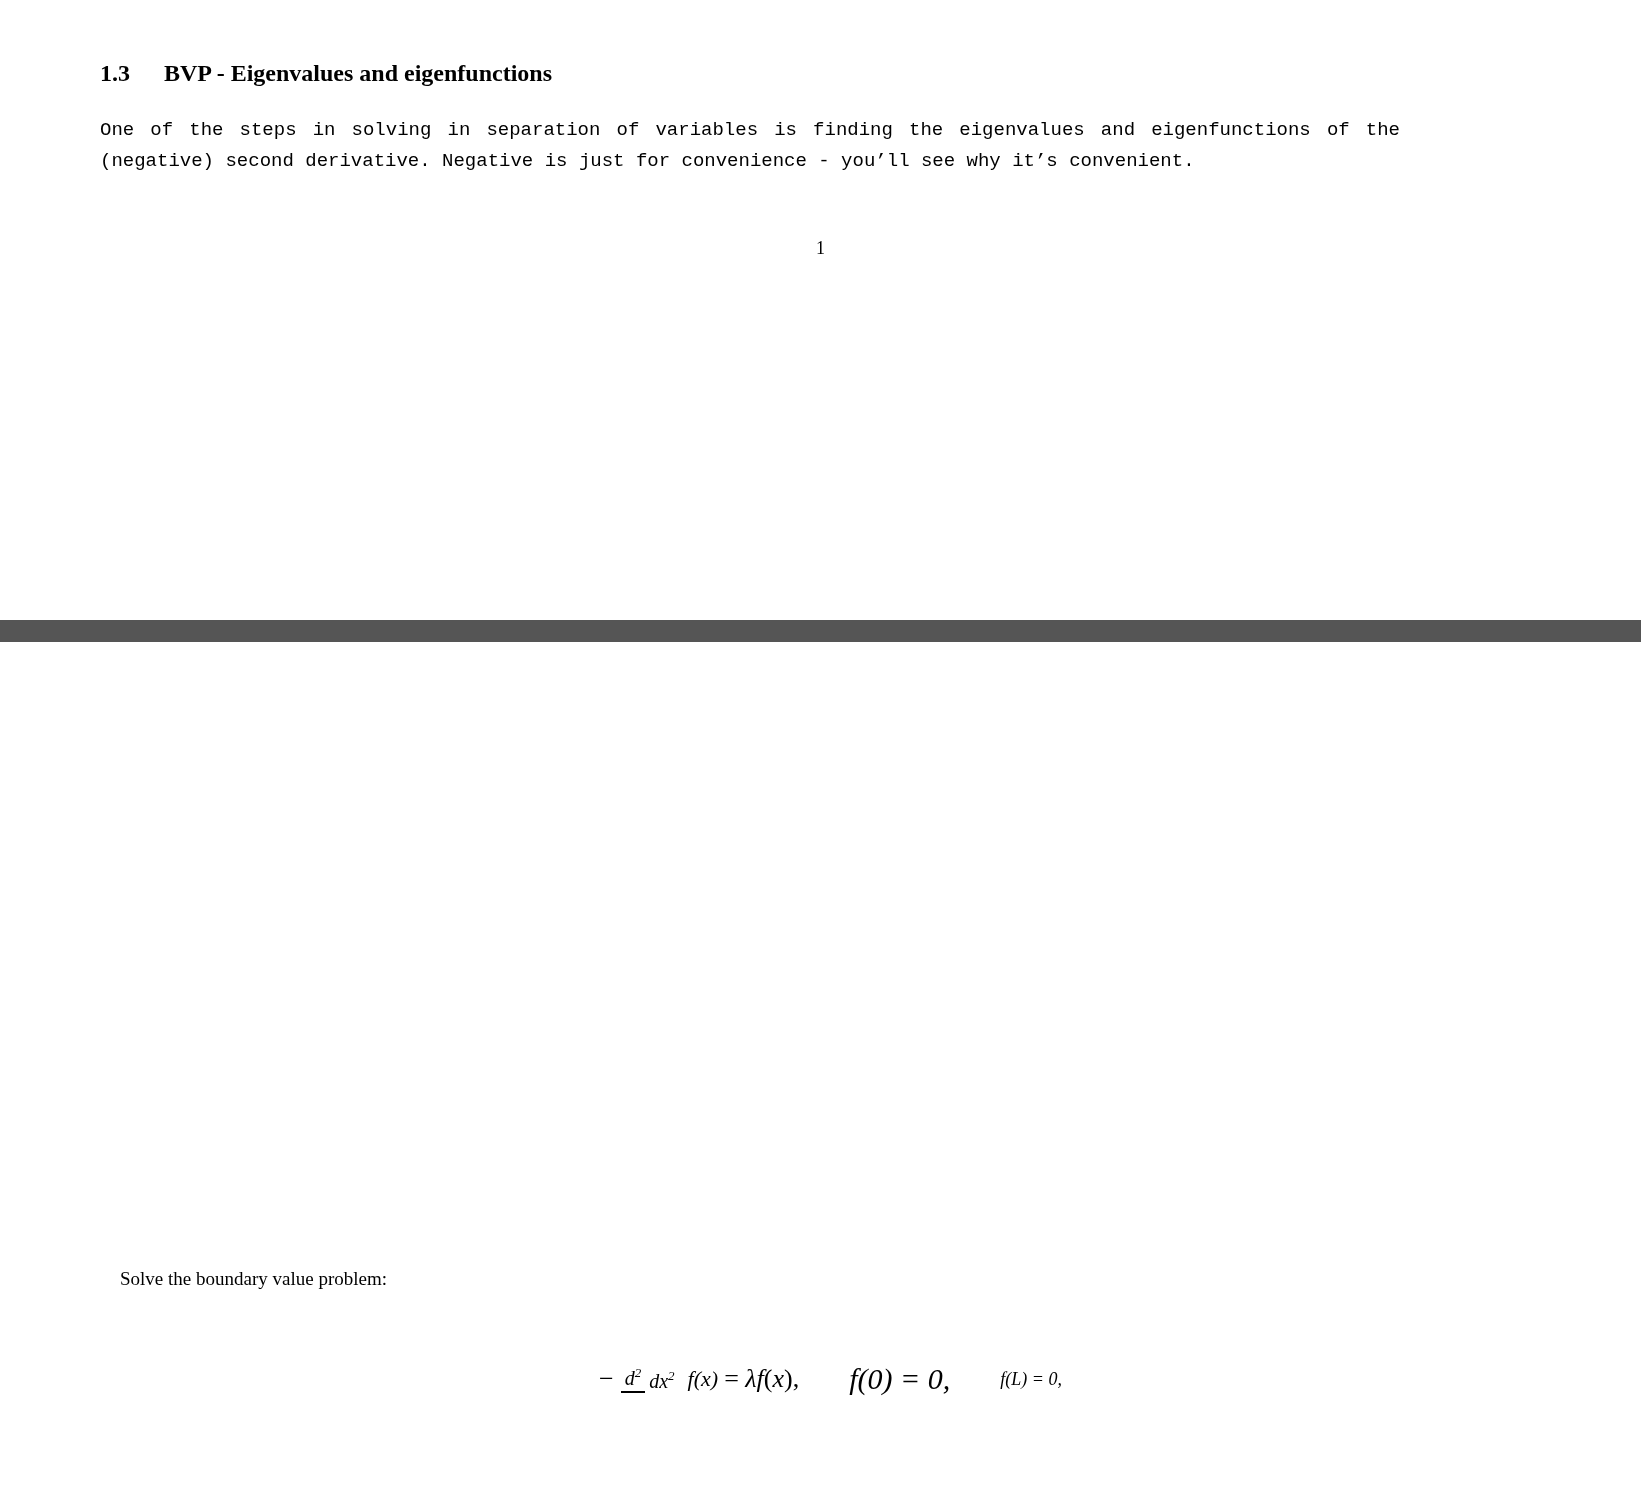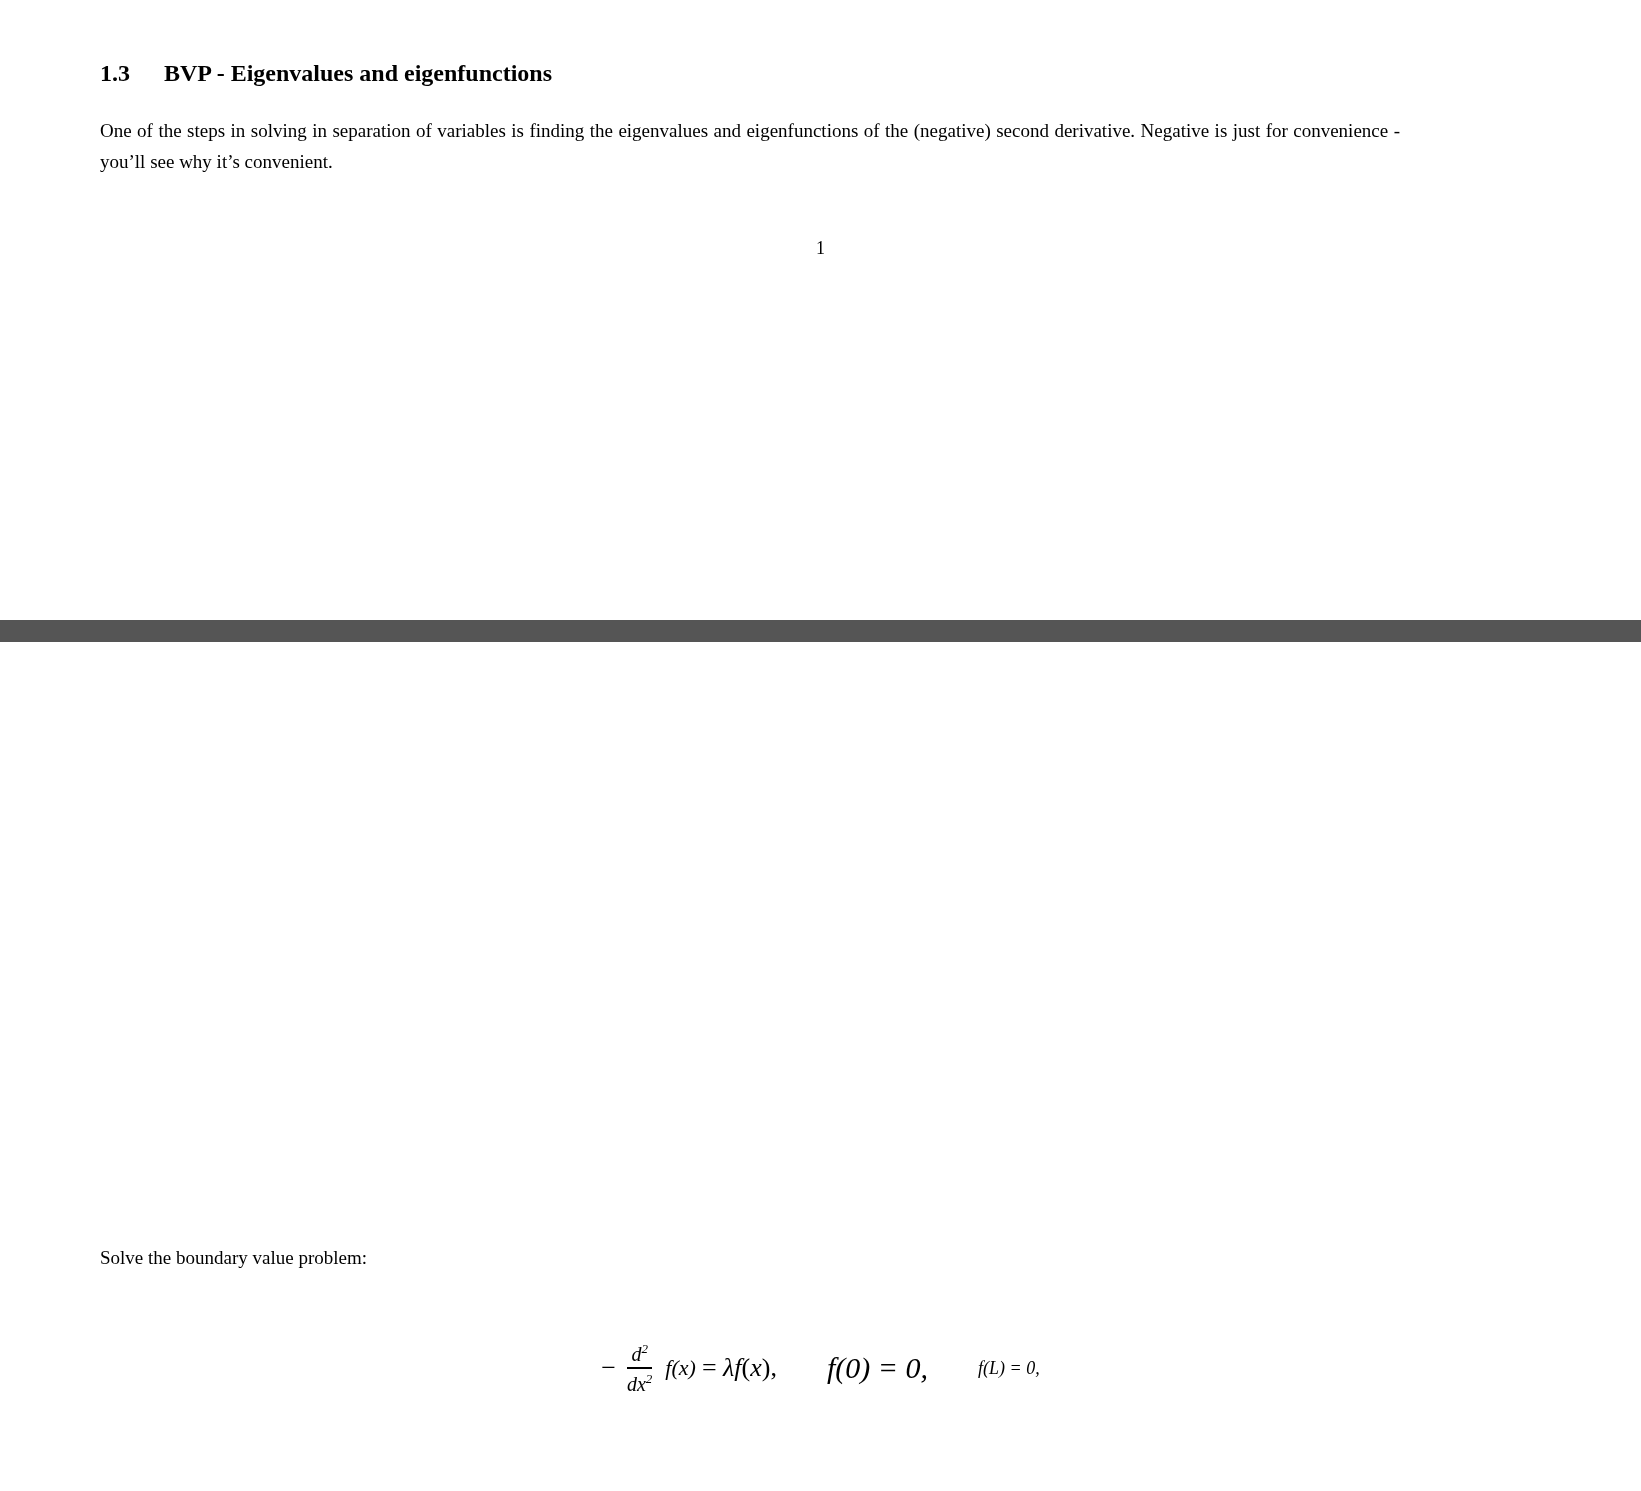--- a/index.html
+++ b/index.html
@@ -33,20 +33,21 @@
 
     .section-number {
       margin-right: 28px;
     }
 
     .body-text {
       font-size: 19px;
       line-height: 1.65;
       text-align: justify;
       max-width: 1300px;
+      font-family: Liberation Mono, monospace;
     }
 
     .page-number-area {
       text-align: center;
       margin-top: 60px;
       font-size: 18px;
     }
 
     .divider-bar {
       background: #555;
@@ -54,37 +55,38 @@
       width: 100%;
     }
 
     .page-bottom {
       background: #fff;
       padding: 60px 100px 60px 100px;
       min-height: 850px;
       display: flex;
       flex-direction: column;
       justify-content: flex-end;
+      margin-left: 20px;
     }
 
     .solve-text {
       font-size: 19px;
       margin-bottom: 36px;
       text-align: justify;
     }
 
     .equation-block {
       text-align: center;
       margin: 36px 0 36px 0;
       font-size: 22px;
     }
 
     .fraction {
       display: inline-flex;
-      flex-direction: column;
+      flex-direction: row;
       align-items: center;
       vertical-align: middle;
       margin: 0 3px;
       font-style: italic;
     }
 
     .fraction .numer {
       border-bottom: 2px solid #000;
       padding: 0 4px 2px 4px;
       font-size: 20px;

